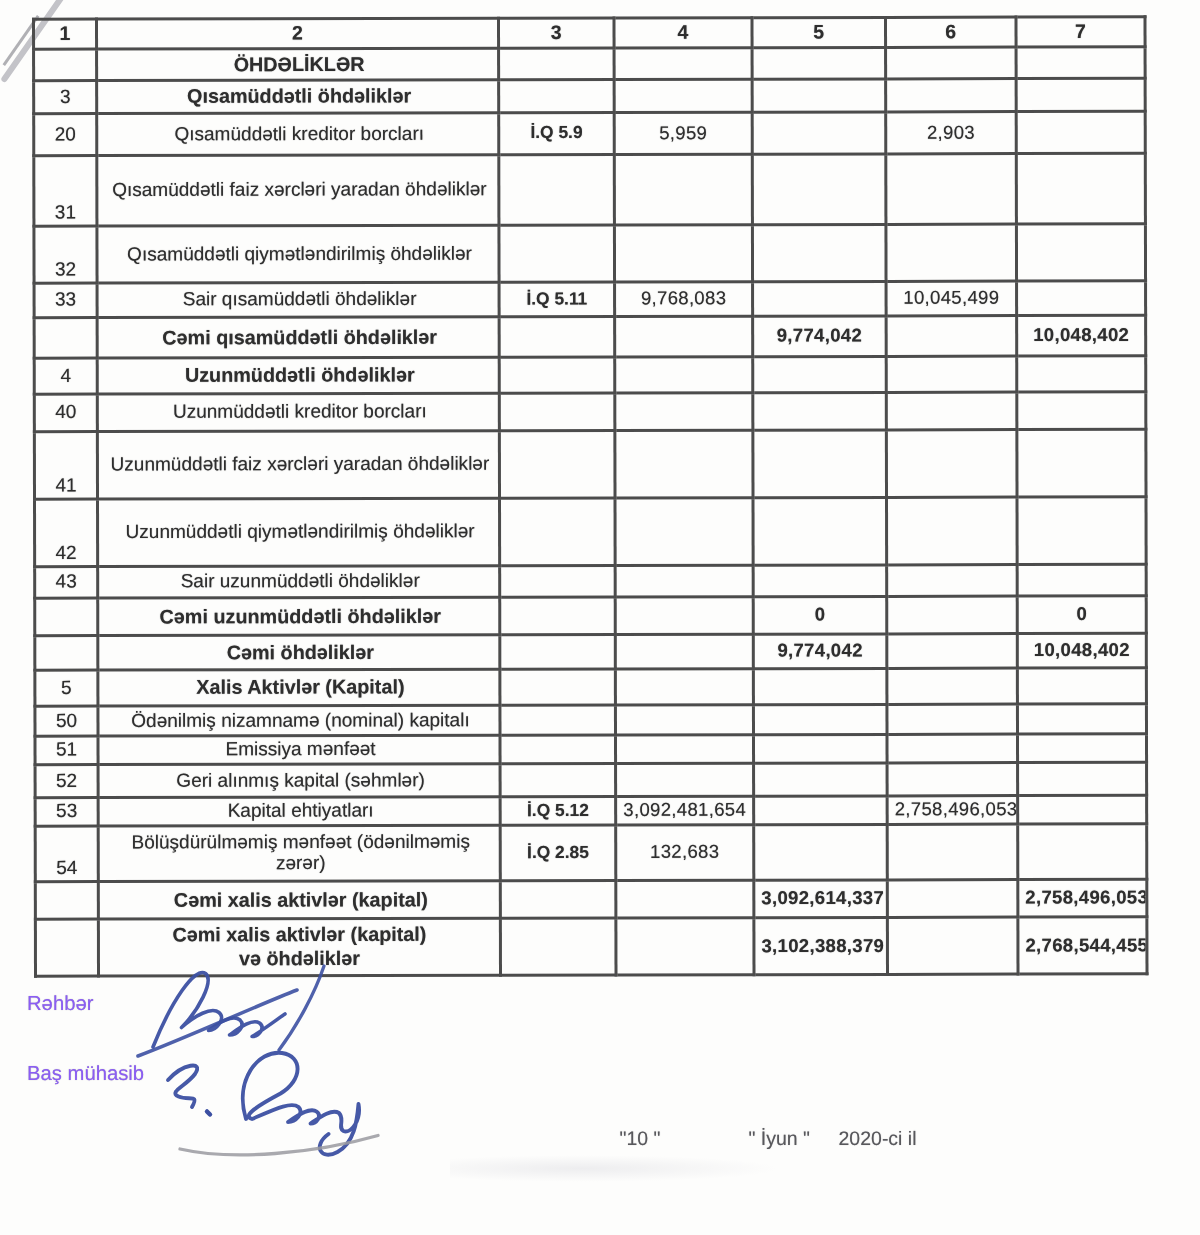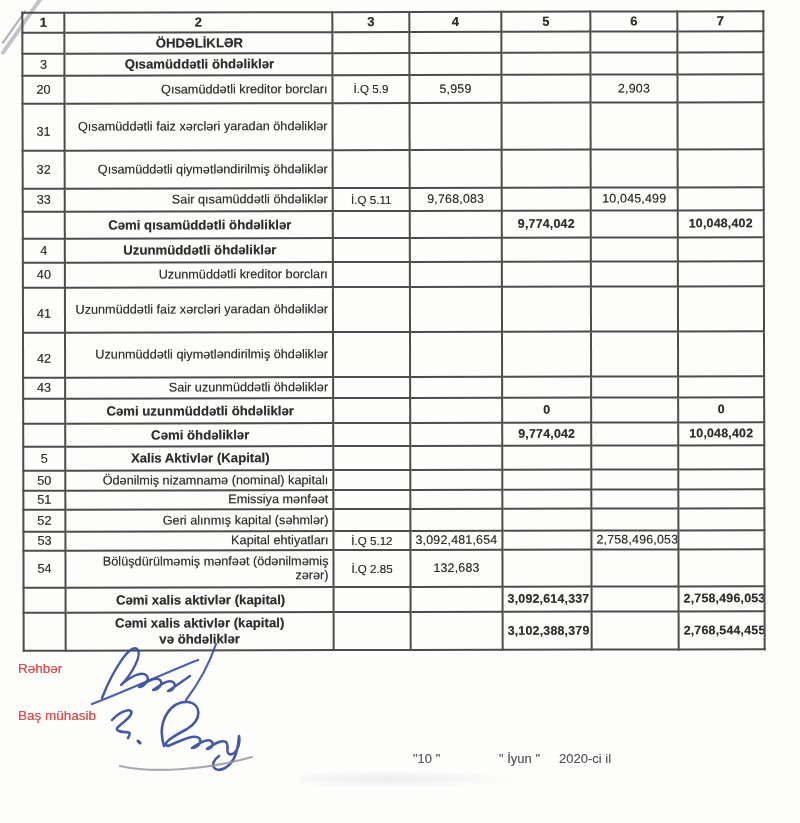--- a/index.html
+++ b/index.html
@@ -43,33 +43,33 @@
     vertical-align: middle;
     padding: 1px 4px;
     text-shadow: 0 0 .7px rgba(40,40,40,.55);
     overflow: hidden;
   }
   .sheet thead th {
     font-weight: bold; text-align: center; font-size: 13px;
     border-bottom-width: 2px;
   }
   td.num { text-align: center; }
-  td.label { text-align: right; padding-left: 6px; }
-  td.note { text-align: center; font-weight: 400; font-size: 11.6px; }
+  td.label { text-align: center; padding-left: 6px; }
+  td.note { text-align: center; font-weight: 700; font-size: 11.6px; }
   td.val { text-align: center; font-size: 12.4px; letter-spacing: .2px; }
 
   tr.r-section td.label, tr.r-total td.label {
     text-align: center; font-weight: bold; font-size: 13.2px; margin-top: 20px;
   }
   tr.r-total td.val { font-weight: bold; }
-  tr.h2 td.num { vertical-align: bottom; padding-bottom: 10px; }
+  tr.h2 td.num { vertical-align: bottom; padding-bottom: 0; }
 
   .sig-label {
     position: absolute; left: 18px;
-    font-size: 13.5px; color: #ef4444;
+    font-size: 13.5px; color: #8b5cf6;
     text-shadow: 0 0 .6px rgba(70,70,75,.5);
   }
   .sig-svg { position: absolute; }
 
   .date-line span {
     position: absolute;
     font-size: 13px; color: #58585c;
     text-shadow: 0 0 .6px rgba(80,80,85,.5);
     white-space: pre;
   }

